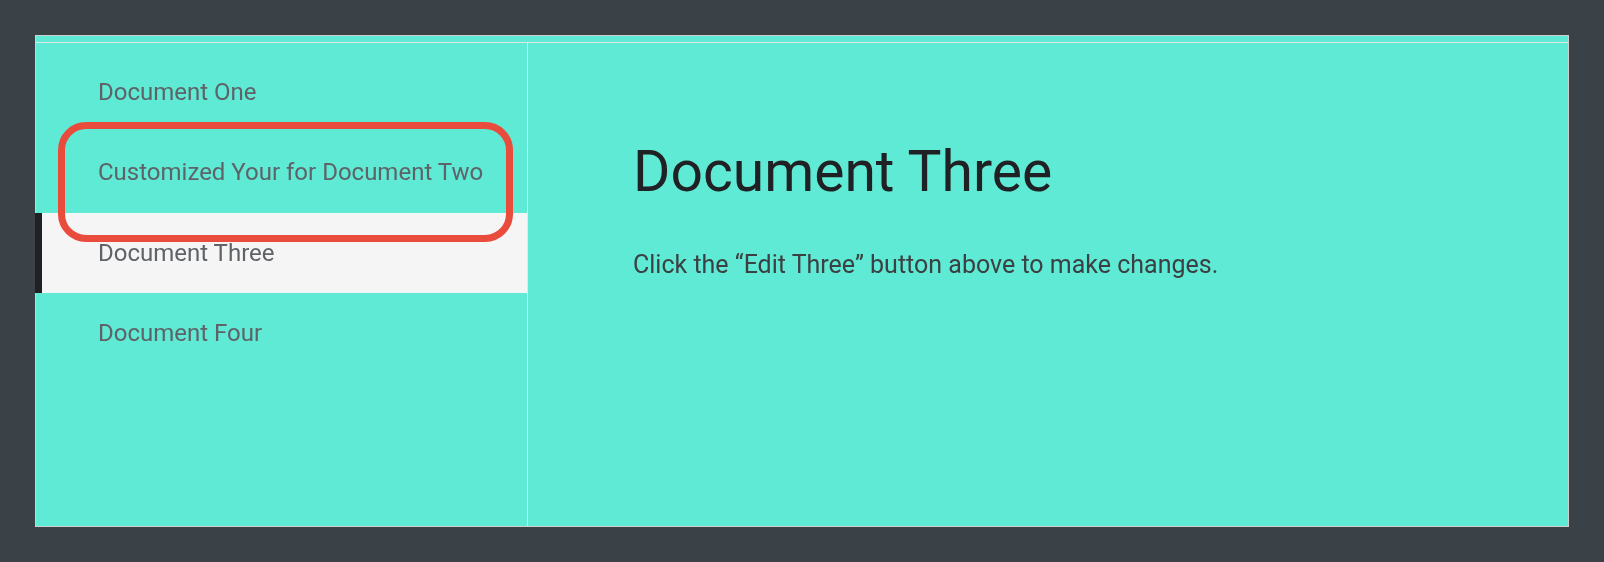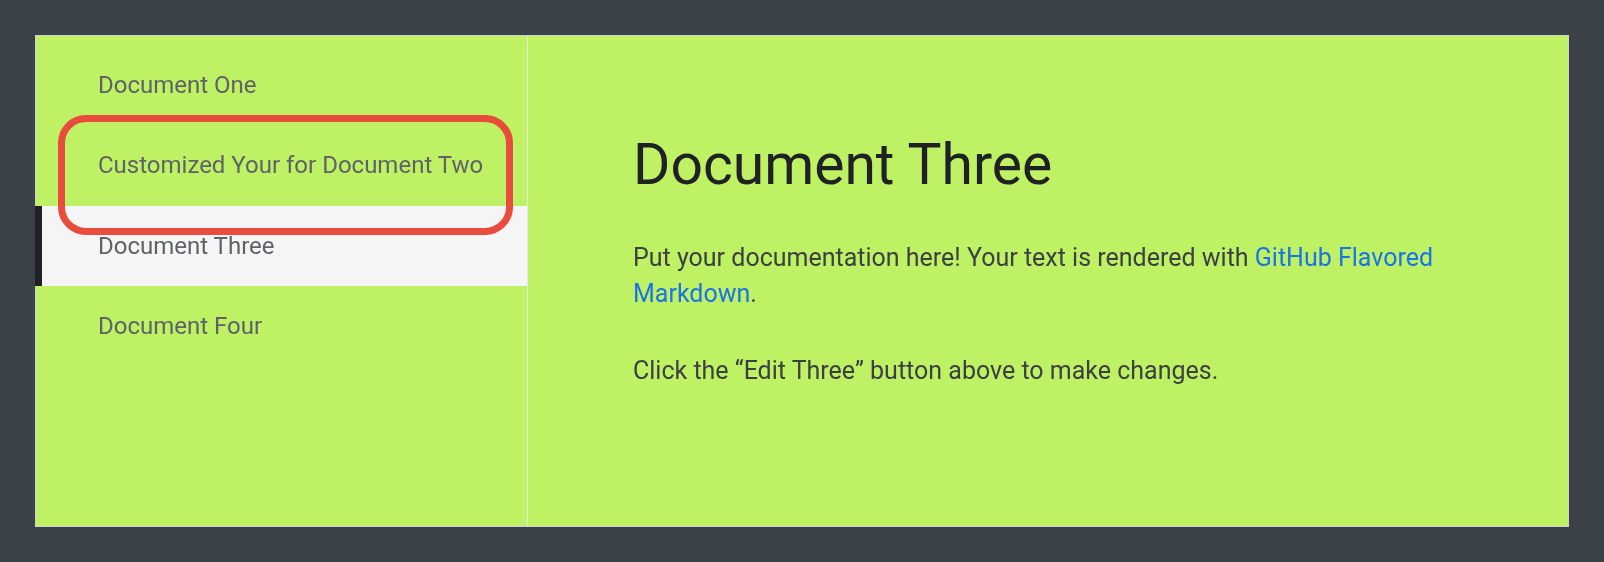--- a/index.html
+++ b/index.html
@@ -8,26 +8,26 @@
       box-sizing: border-box;
     }
     body {
       font-family: -apple-system, BlinkMacSystemFont, "Segoe UI", Roboto, "Helvetica Neue", Arial, sans-serif;
       background: #3a4248;
       width: 1604px;
       height: 562px;
       padding: 35px;
     }
     .window {
-      background: #bef264;
+      background: #5eead4;
       border: 1px solid #d0d0d0;
       width: 100%;
       height: 100%;
       display: flex;
-      flex-direction: row;
+      flex-direction: column;
     }
     .topstrip {
       height: 7px;
       border-bottom: 1px solid #e5e5e5;
     }
     .body-row {
       display: flex;
       flex: 1;
       position: relative;
     }
@@ -105,19 +105,16 @@
         <div class="active-bar"></div>
         <span>Document Three</span>
       </div>
       <div class="sidebar-item">
         <span>Document Four</span>
       </div>
       <div class="highlight-ring"></div>
     </div>
     <div class="content">
       <h1>Document Three</h1>
-      <p>
-        <span>Put your documentation here! Your text is rendered with </span><a href="#">GitHub Flavored Markdown</a><span>.</span>
-      </p>
       <p>Click the “Edit Three” button above to make changes.</p>
     </div>
   </div>
 </div>
 
 </body></html>

